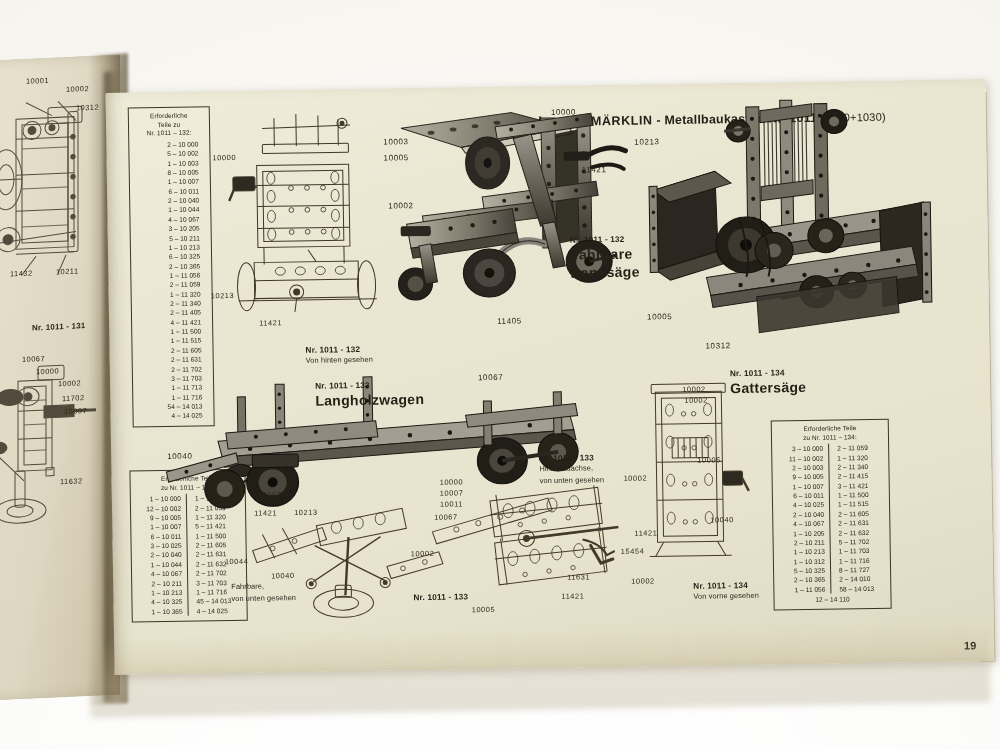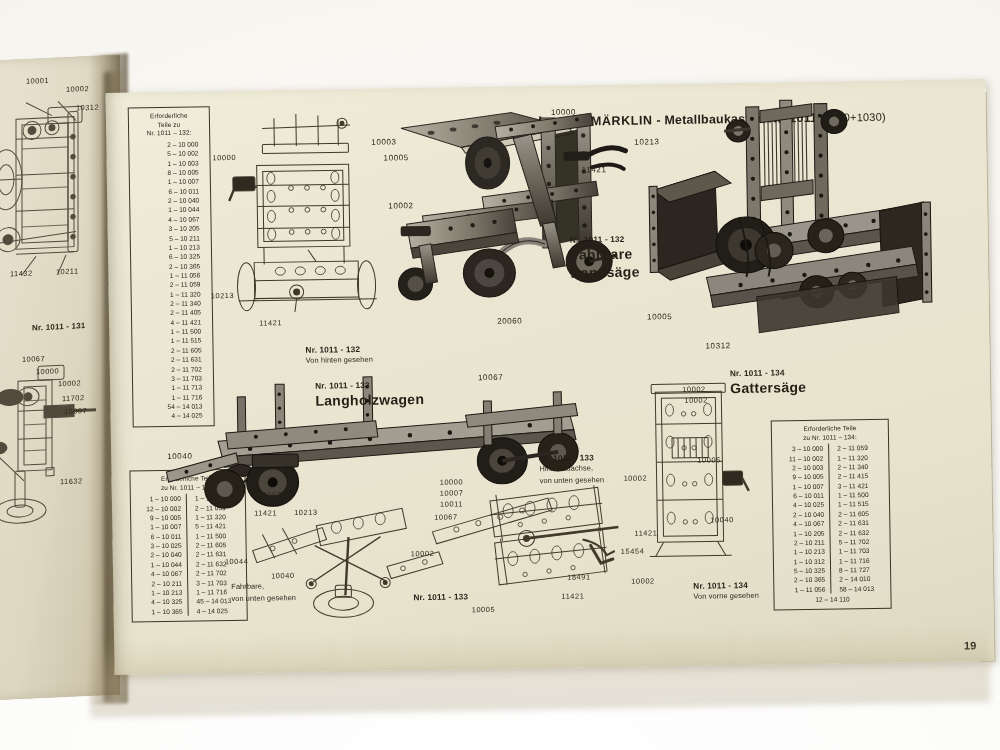--- a/index.html
+++ b/index.html
@@ -510,25 +510,25 @@
         <ellipse cx="96" cy="168" rx="5" ry="5" fill="#141209"></ellipse>
         <ellipse cx="22" cy="178" rx="17" ry="16" fill="#24201a" stroke="#15120e"></ellipse>
         <ellipse cx="22" cy="178" rx="8" ry="8" fill="#545045"></ellipse>
 
         <polygon points="150,120 162,118 172,162 160,164" fill="url(#mg1)" stroke="#24211b"></polygon>
         <polygon points="26,140 38,138 44,176 32,178" fill="url(#mg1)" stroke="#24211b"></polygon>
         <rect x="8" y="120" width="30" height="10" rx="2" fill="#2b2720"></rect>
       </g>
     </svg>
     <div class="cal" style="left:445px;top:22px;">10000</div>
-    <div class="cal" style="left:265px;top:49px;">10003</div>
+    <div class="cal" style="left:277px;top:49px;">10003</div>
     <div class="cal" style="left:277px;top:65px;">10005</div>
     <div class="cal" style="left:281px;top:113px;">10002</div>
     <div class="cal" style="left:475px;top:80px;">11421</div>
-    <div class="cal" style="left:388px;top:230px;">20060</div>
+    <div class="cal" style="left:388px;top:230px;">11405</div>
 
     <div class="cap" style="left:462px;top:150px;">
       <div class="n">Nr. 1011 - 132</div>
       <div class="t">Fahrbare</div>
       <div class="t">Bandsäge</div>
     </div>
 
     <svg width="300" height="260" style="position:absolute;left:528px;top:18px;">
       <g>
 
@@ -771,21 +771,21 @@
         <line x1="162" y1="2" x2="168" y2="48"></line>
         <line x1="68" y1="54" x2="74" y2="100"></line>
         <line x1="166" y1="44" x2="172" y2="90"></line>
       </g>
     </svg>
     <div class="cal sm" style="left:328px;top:390px;">10000</div>
     <div class="cal sm" style="left:328px;top:401px;">10007</div>
     <div class="cal sm" style="left:328px;top:412px;">10011</div>
     <div class="cal sm" style="left:322px;top:425px;">10067</div>
     <div class="cal sm" style="left:298px;top:461px;">10002</div>
-    <div class="cal sm" style="left:454px;top:487px;">18491</div>
+    <div class="cal sm" style="left:454px;top:487px;">11631</div>
     <div class="cal sm" style="left:448px;top:506px;">11421</div>
     <div class="cal sm" style="left:358px;top:518px;">10005</div>
     <div class="cal sm" style="left:512px;top:389px;">10002</div>
 
     <div class="cap" style="left:428px;top:368px;">
       <div class="n">Nr. 1011 - 133</div>
       <div class="s">Hinterradachse,</div>
       <div class="s">von unten gesehen</div>
     </div>
 

